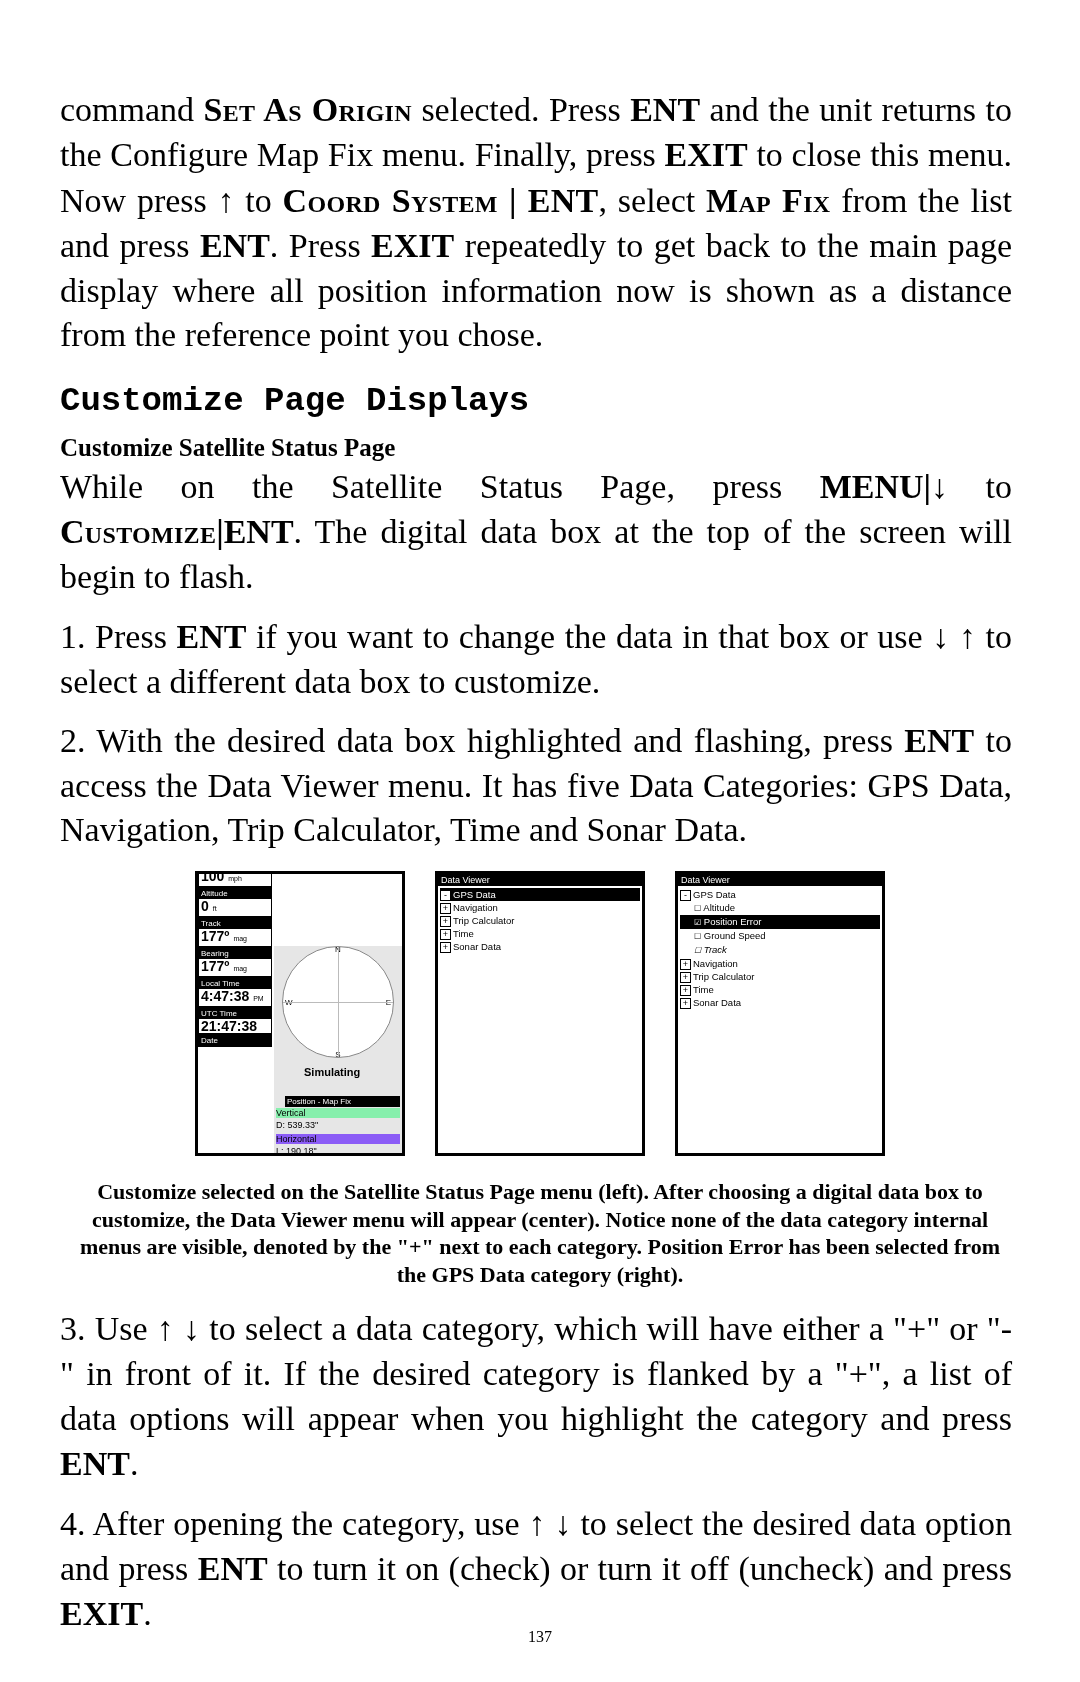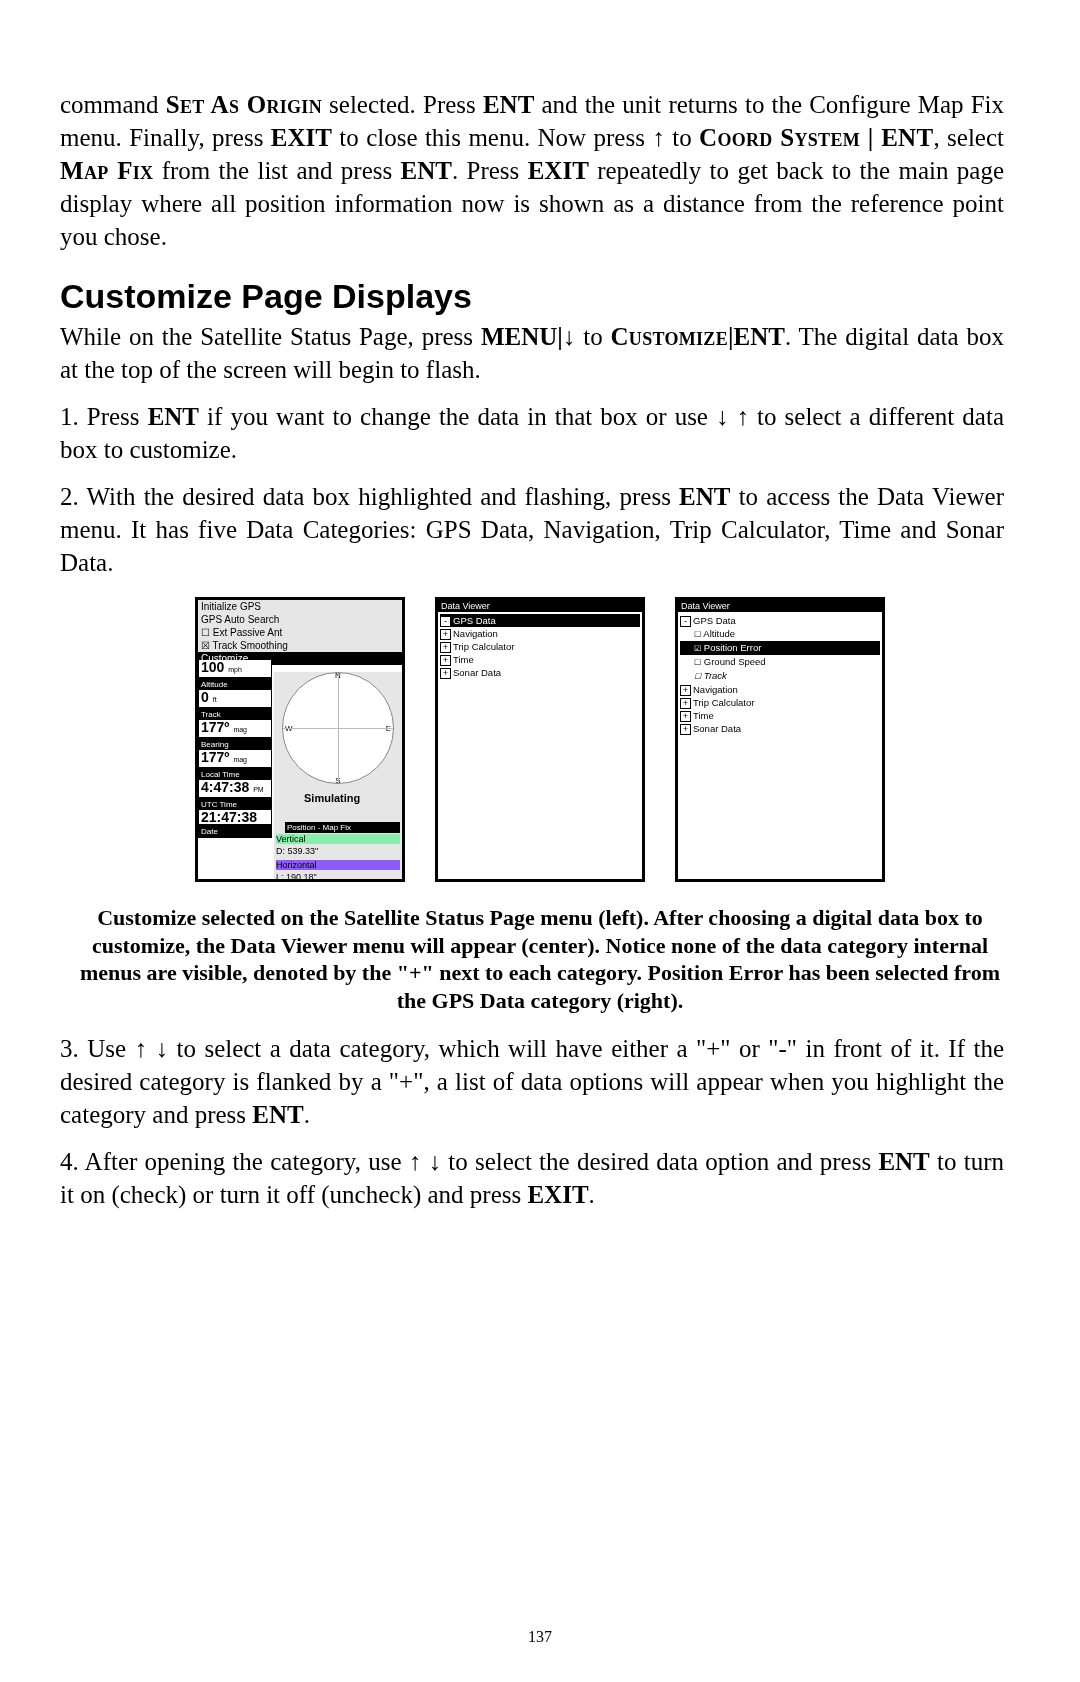--- a/index.html
+++ b/index.html
@@ -10,29 +10,29 @@
     color: #000;
   }
   .page {
     width: 1080px;
     height: 1682px;
     box-sizing: border-box;
     padding: 88px 60px 40px 60px;
     position: relative;
   }
   p {
-    margin: 0 16px 14px 0;
-    font-size: 25px;
+    margin: 0 8px 14px 0;
+    font-size: 34px;
     line-height: 1.32;
     text-align: justify;
   }
   .bold { font-weight: bold; }
   .smallcaps { font-variant: small-caps; font-weight: bold; letter-spacing:0.3px;}
   h1 {
-    font-family: Liberation Sans, sans-serif;
+    font-family: Liberation Mono, monospace;
     font-weight: bold;
     font-size: 34px;
     margin: 24px 0 4px 0;
   }
   h2 {
     font-family: "Century Schoolbook", Georgia, serif;
     font-weight: bold;
     font-size: 25px;
     margin: 14px 0 2px 0;
   }
@@ -159,42 +159,36 @@
 <body>
 
 <div class="page">
 
   <p>
     <span>command </span><span class="smallcaps">Set As Origin</span><span> selected. Press </span><span class="bold">ENT</span><span> and the unit returns to the Configure Map Fix menu. Finally, press </span><span class="bold">EXIT</span><span> to close this menu. Now press </span><span class="arrow">↑</span><span> to </span><span class="smallcaps">Coord System | ENT</span><span>, select </span><span class="smallcaps">Map Fix</span><span> from the list and press </span><span class="bold">ENT</span><span>. Press </span><span class="bold">EXIT</span><span> repeatedly to get back to the main page display where all position information now is shown as a distance from the reference point you chose.</span>
   </p>
 
   <h1>Customize Page Displays</h1>
 
+  <h2>Customize Satellite Status Page</h2>
   <p>
     <span>While on the Satellite Status Page, press </span><span class="bold">MENU</span><span class="bold">|</span><span class="arrow">↓</span><span> to </span><span class="smallcaps">Customize</span><span class="bold">|</span><span class="bold">ENT</span><span>. The digital data box at the top of the screen will begin to flash.</span>
   </p>
 
   <p>
     <span>1. Press </span><span class="bold">ENT</span><span> if you want to change the data in that box or use </span><span class="arrow">↓</span> <span class="arrow">↑</span><span> to select a different data box to customize.</span>
   </p>
 
   <p>
     <span>2. With the desired data box highlighted and flashing, press </span><span class="bold">ENT</span><span> to access the Data Viewer menu. It has five Data Categories: GPS Data, Navigation, Trip Calculator, Time and Sonar Data.</span>
   </p>
 
   <div class="figrow">
 
     <div class="shot">
-      <div class="menu-list" id="menu-left">
-          <div class="menu-item">  Initialize GPS</div>
-          <div class="menu-item">  GPS Auto Search</div>
-          <div class="menu-item">☐ Ext Passive Ant</div>
-          <div class="menu-item">☒ Track Smoothing</div>
-          <div class="menu-item sel">  Customize...</div>
-        </div>
       <div class="data-col" id="data-col">
           <div class="data-box">
             <div class="data-val" style="margin-top: -6px; overflow: hidden;">100 <span class="unit">mph</span></div>
           </div>
           <div class="data-box">
             <div class="data-label">Altitude</div>
             <div class="data-val">0 <span class="unit">ft</span></div>
           </div>
           <div class="data-box">
             <div class="data-label">Track</div>

